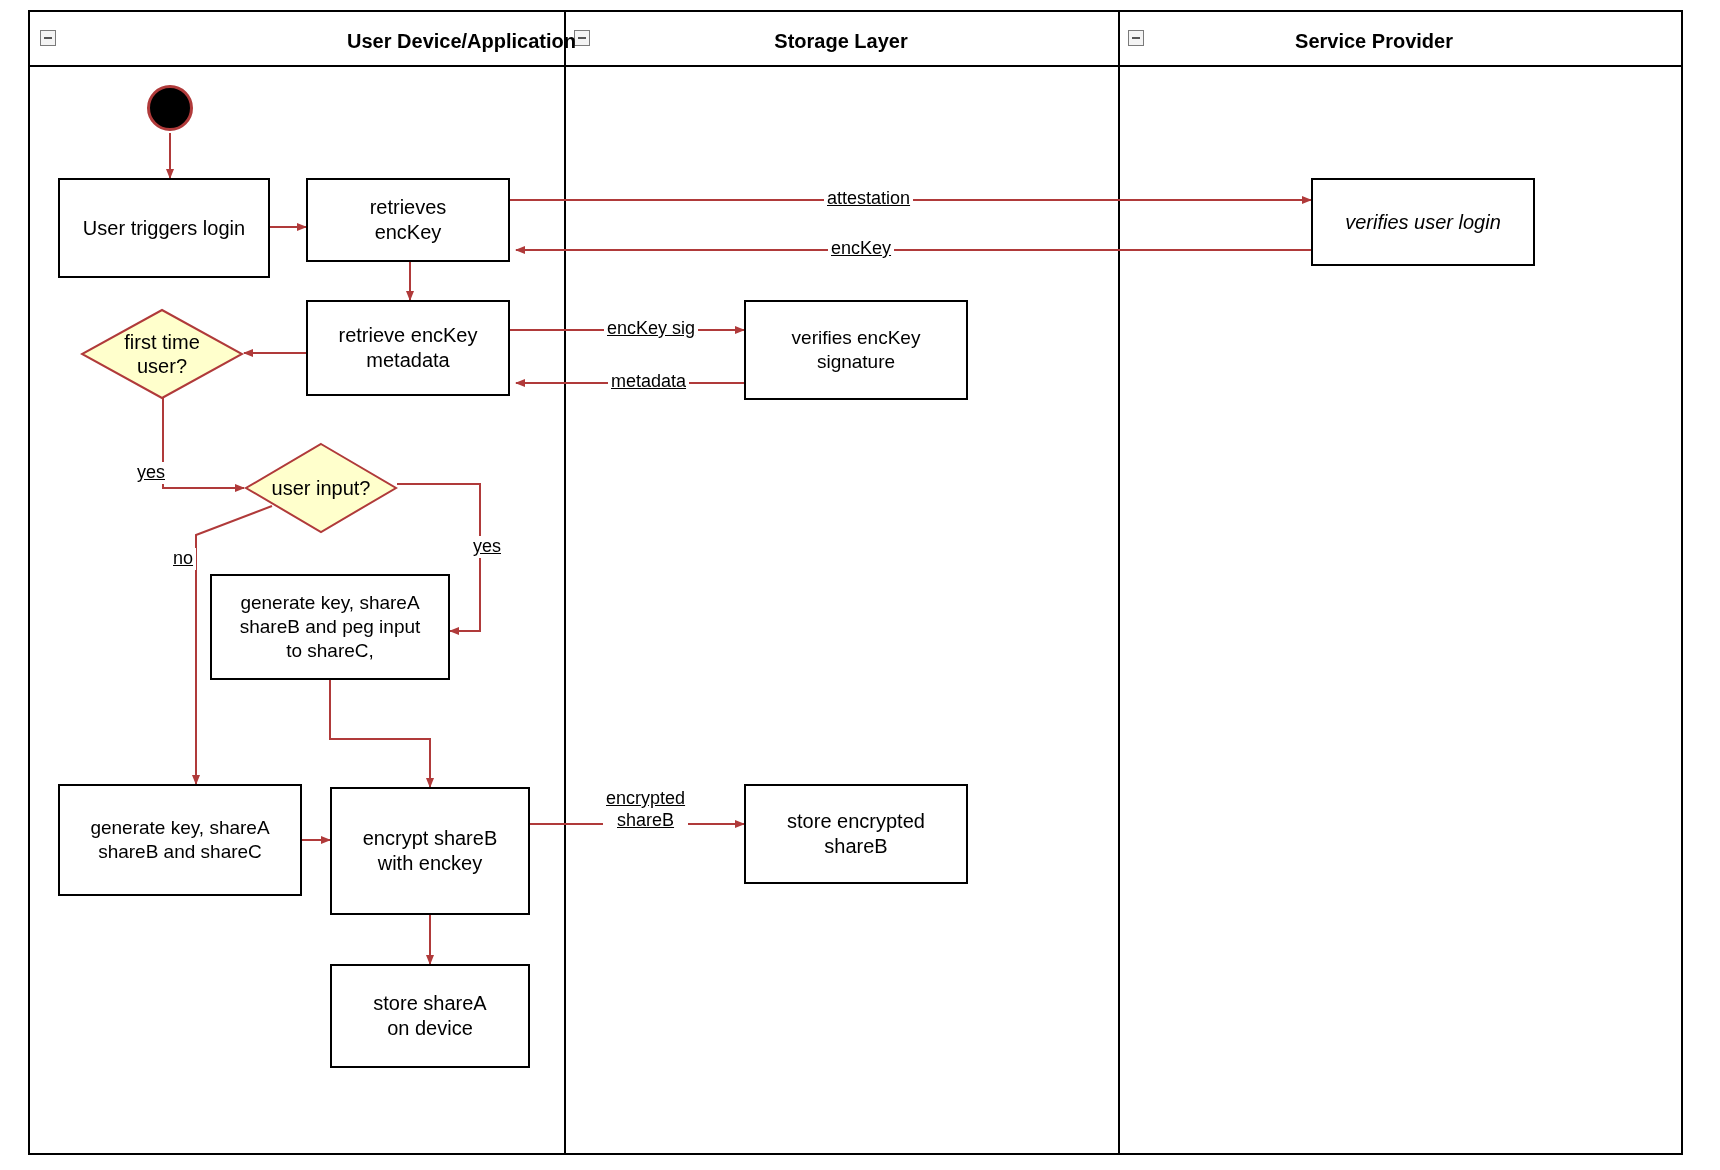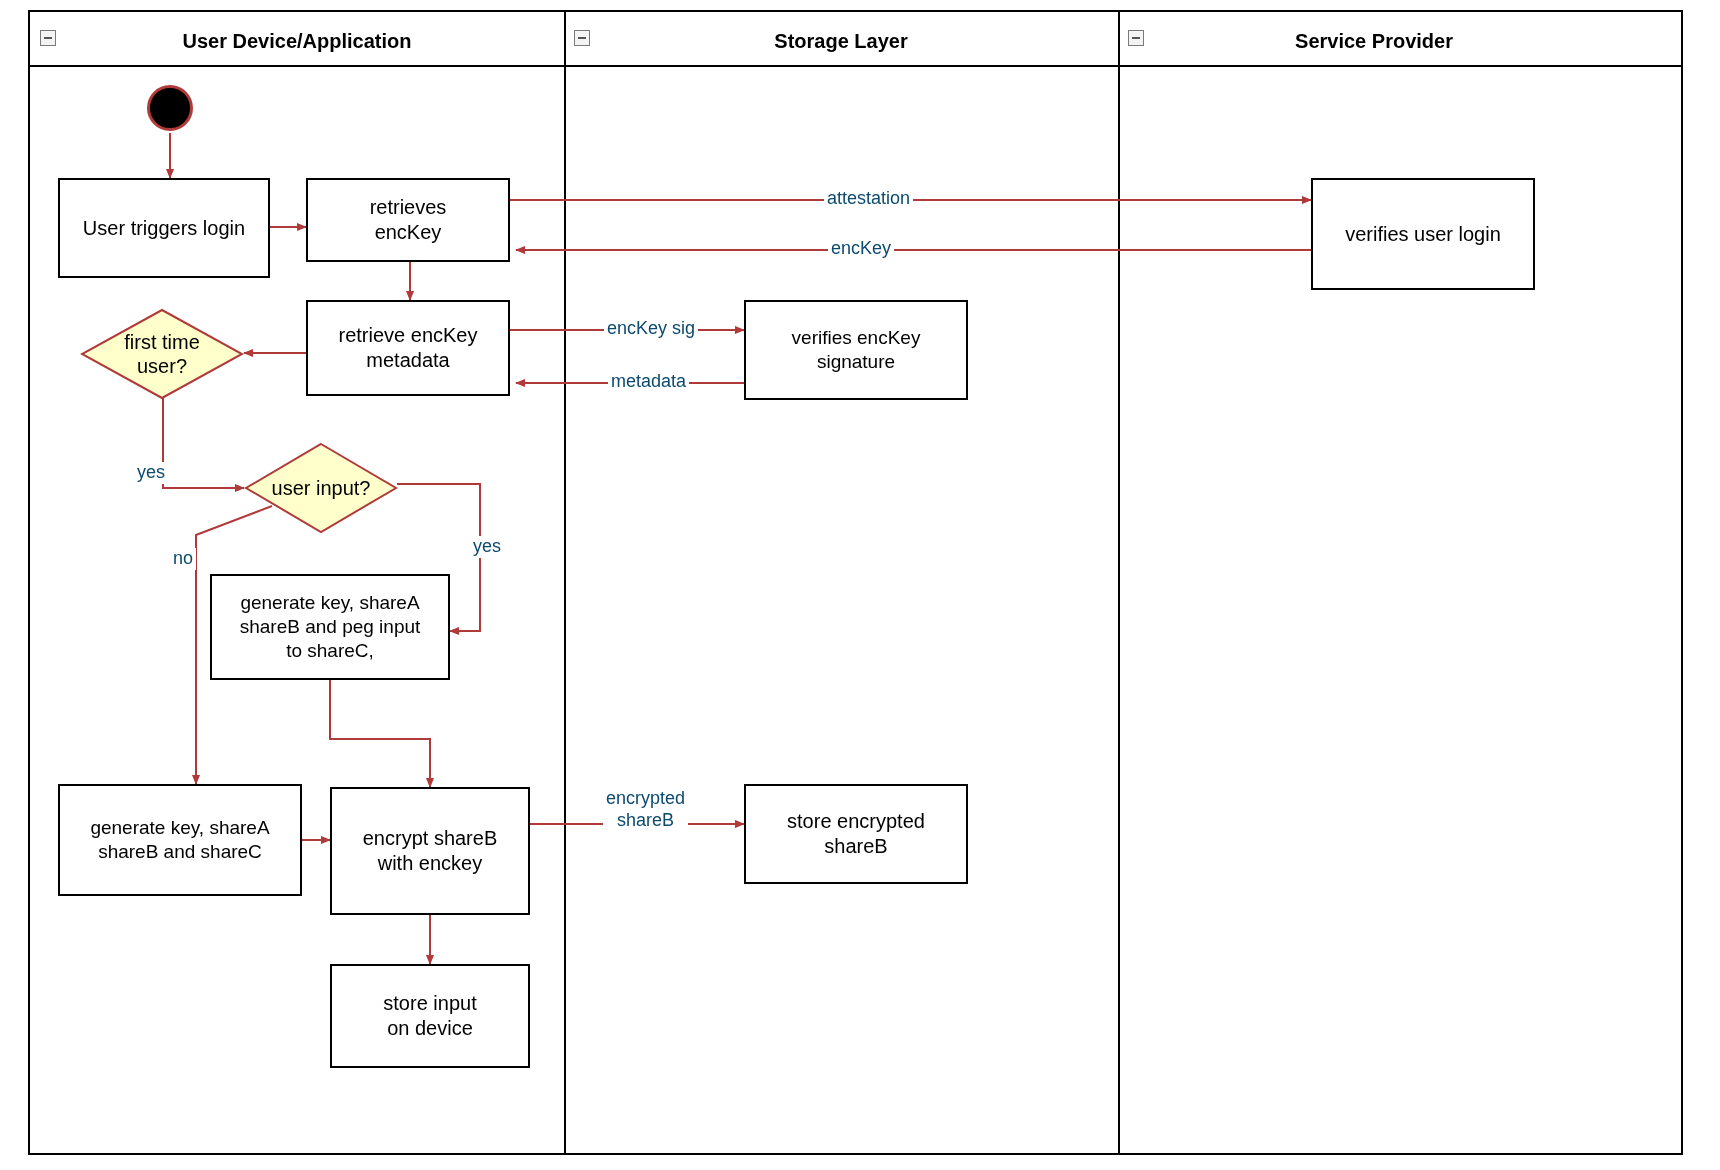--- a/index.html
+++ b/index.html
@@ -105,26 +105,27 @@
     width: 46px;
     height: 46px;
     border-radius: 50%;
     background: #000;
     border: 3px solid #b03a3a;
     box-sizing: border-box;
   }
   .edge-label {
     position: absolute;
     font-size: 18px;
-    color: #0c4a6e;
+    color: #000000;
     background: #fff;
     padding: 0 3px;
     white-space: pre-line;
     text-align: center;
     line-height: 1.2;
+    text-decoration: underline;
   }
   svg.edges {
     position: absolute;
     left: 0;
     top: 0;
     width: 1655px;
     height: 1145px;
     pointer-events: none;
   }
 </style>
@@ -136,21 +137,21 @@
 
     <div class="lane-header-rule" style="top:53px;"></div>
 
     <div class="lane-divider" style="left:534px;"></div>
     <div class="lane-divider" style="left:1088px;"></div>
 
     <div class="collapse-box" style="left:10px;"></div>
     <div class="collapse-box" style="left:544px;"></div>
     <div class="collapse-box" style="left:1098px;"></div>
 
-    <div class="lane-title" style="left:0px; width:534px;">User Device/Application</div>
+    <div class="lane-title" style="left:12px; width:534px;text-align:right;">User Device/Application</div>
     <div class="lane-title" style="left:534px; width:554px;">Storage Layer</div>
     <div class="lane-title" style="left:1088px; width:512px;">Service Provider</div>
 
     <svg class="edges" viewBox="0 0 1655 1145">
       <defs>
         <marker id="arrow" markerWidth="10" markerHeight="8" refX="9" refY="4" orient="auto" markerUnits="userSpaceOnUse">
           <path d="M0,0 L10,4 L0,8 z" fill="#b03a3a"></path>
         </marker>
       </defs>
       <g stroke="#b03a3a" stroke-width="2" fill="none">
@@ -215,29 +216,29 @@
     <div class="node" style="left:180px; top:562px; width:240px; height:106px; font-size:19px;">generate key, shareA
 shareB and peg input
 to shareC,</div>
 
     <div class="node" style="left:28px; top:772px; width:244px; height:112px; font-size:19px;">generate key, shareA
 shareB and shareC</div>
 
     <div class="node" style="left:300px; top:775px; width:200px; height:128px;">encrypt shareB
 with enckey</div>
 
-    <div class="node" style="left:300px; top:952px; width:200px; height:104px;">store input
+    <div class="node" style="left:300px; top:952px; width:200px; height:104px;">store shareA
 on device</div>
 
     <div class="node" style="left:714px; top:288px; width:224px; height:100px; font-size:19px;">verifies encKey signature</div>
 
     <div class="node" style="left:714px; top:772px; width:224px; height:100px;">store encrypted
 shareB</div>
 
-    <div class="node" style="left:1281px; top:166px; width:224px; height:112px;">verifies user login</div>
+    <div class="node" style="left:1281px; top:166px; width:224px; height:88px;font-style:italic;">verifies user login</div>
 
     <div class="edge-label" style="left:794px; top:176px;">attestation</div>
     <div class="edge-label" style="left:798px; top:226px;">encKey</div>
     <div class="edge-label" style="left:574px; top:306px;">encKey sig</div>
     <div class="edge-label" style="left:578px; top:359px;">metadata</div>
     <div class="edge-label" style="left:104px; top:450px;">yes</div>
     <div class="edge-label" style="left:140px; top:536px;">no</div>
     <div class="edge-label" style="left:440px; top:524px;">yes</div>
     <div class="edge-label" style="left:573px; top:776px; ">encrypted
 shareB</div>

